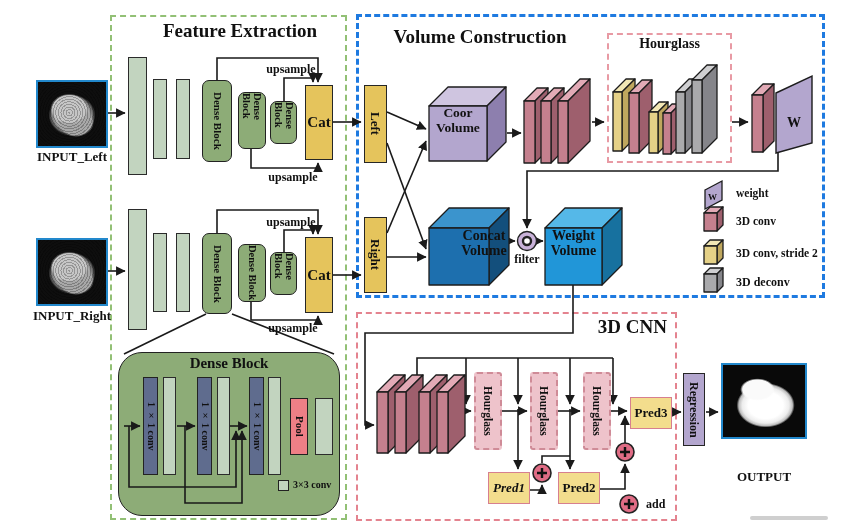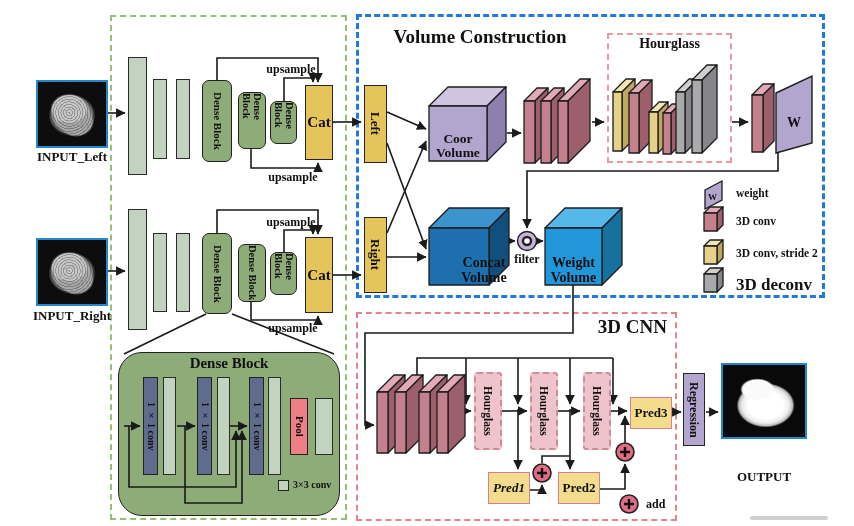--- a/index.html
+++ b/index.html
@@ -19,21 +19,21 @@
   .block{position:absolute;box-sizing:border-box;background:var(--green_block);border:1.5px solid #222;border-radius:7px;}
   .ybox{position:absolute;box-sizing:border-box;background:var(--yellow);border:1.5px solid #262626;}
   .pred{position:absolute;box-sizing:border-box;background:var(--pred_yellow);border:1.5px solid #d77f8f;}
   .hgblock{position:absolute;box-sizing:border-box;background:#eec3cb;border:2px dashed #cf8b97;border-radius:3px;}
   .purplebox{position:absolute;box-sizing:border-box;background:var(--purple);border:1.5px solid #262626;}
   .slate{position:absolute;box-sizing:border-box;background:var(--slate);border:1.3px solid #222;}
   .pool{position:absolute;box-sizing:border-box;background:var(--pool_red);border:1.3px solid #222;}
   .vbox{display:flex;align-items:center;justify-content:center;overflow:hidden;}
   .vbox>span{writing-mode:vertical-rl;text-orientation:mixed;max-height:100%;line-height:1.05;letter-spacing:0;}
   .hbox{display:flex;align-items:center;justify-content:center;}
-  .cubetext{position:absolute;display:flex;flex-direction:column;align-items:center;justify-content:flex-end;line-height:1.08;text-align:center;}
+  .cubetext{position:absolute;display:flex;flex-direction:column;align-items:center;justify-content:flex-start;line-height:1.08;text-align:center;}
   
   .imgL,.imgR{position:absolute;box-sizing:border-box;border:2px solid var(--input_border);
     background:
       repeating-radial-gradient(circle at 46% 48%, rgba(0,0,0,.25) 0 1px, transparent 1px 2.6px),
       radial-gradient(42% 36% at 46% 42%, #c6c6c6 0 58%, transparent 66%),
       radial-gradient(40% 36% at 56% 62%, #a8a8a8 0 58%, transparent 66%),
       radial-gradient(46% 43% at 50% 52%, #b5b5b5 0 54%, #6d6d6d 66%, #0e0e0e 75%),
       #0b0b0b;}
   .imgOut{position:absolute;box-sizing:border-box;border:2px solid var(--input_border);
     background:
@@ -233,20 +233,21 @@
         <polygon points="717,246 723,240 723,258 717,264" fill="#bfa75e" stroke="#1c1c1c" stroke-width="1.3" stroke-linejoin="round"></polygon>
         <polygon points="704,246 717,246 717,264 704,264" fill="#e5d187" stroke="#1c1c1c" stroke-width="1.3" stroke-linejoin="round"></polygon>
       </g>
     <g>
         <polygon points="704,274 710,268 723,268 717,274" fill="#cfcfd1" stroke="#1c1c1c" stroke-width="1.3" stroke-linejoin="round"></polygon>
         <polygon points="717,274 723,268 723,286 717,292" fill="#85858a" stroke="#1c1c1c" stroke-width="1.3" stroke-linejoin="round"></polygon>
         <polygon points="704,274 717,274 717,292 704,292" fill="#aaaaac" stroke="#1c1c1c" stroke-width="1.3" stroke-linejoin="round"></polygon>
       </g>
   </svg>
 
+  <div class="title" style="left:135px;top:20px;width:210px;font-size:19px;">Feature Extraction</div>
   <div class="title" style="left:365px;top:26px;width:230px;font-size:19px;">Volume Construction</div>
   <div class="title" style="left:607px;top:36px;width:125px;font-size:14px;">Hourglass</div>
   <div class="title" style="left:567px;top:316px;width:100px;font-size:19px;text-align:right;">3D CNN</div>
 
   <div class="imgL" style="left:36px;top:80px;width:72px;height:68px;"></div>
   <div class="title" style="left:28px;top:149px;width:88px;font-size:13px;">INPUT_Left</div>
   <div class="bar" style="left:128px;top:57px;width:19px;height:118px;"></div>
   <div class="bar" style="left:153px;top:79px;width:14px;height:80px;"></div>
   <div class="bar" style="left:176px;top:79px;width:14px;height:80px;"></div>
   <div class="block vbox" style="left:202px;top:80px;width:30px;height:82px;font-size:11px;">
@@ -330,21 +331,21 @@
     </div>
   <div class="cubetext" style="left:545px;top:228px;width:57px;height:57px;font-size:14px;">
     <span>Weight</span>
     <span>Volume</span>
     </div>
   <div class="title" style="left:504px;top:252px;width:46px;font-size:12px;">filter</div>
 
   <div class="title" style="left:736px;top:187px;width:90px;font-size:11.5px;text-align:left;">weight</div>
   <div class="title" style="left:736px;top:215px;width:90px;font-size:11.5px;text-align:left;">3D conv</div>
   <div class="title" style="left:736px;top:247px;width:95px;font-size:11.5px;text-align:left;">3D conv, stride 2</div>
-  <div class="title" style="left:736px;top:275px;width:90px;font-size:17px;text-align:left;">3D deconv</div>
+  <div class="title" style="left:736px;top:275px;width:90px;font-size:12px;text-align:left;">3D deconv</div>
 
   <div class="hgblock vbox" style="left:474px;top:372px;width:28px;height:78px;font-size:11.5px;">
     <span>Hourglass</span>
     </div>
   <div class="hgblock vbox" style="left:530px;top:372px;width:28px;height:78px;font-size:11.5px;">
     <span>Hourglass</span>
     </div>
   <div class="hgblock vbox" style="left:583px;top:372px;width:28px;height:78px;font-size:11.5px;">
     <span>Hourglass</span>
     </div>

